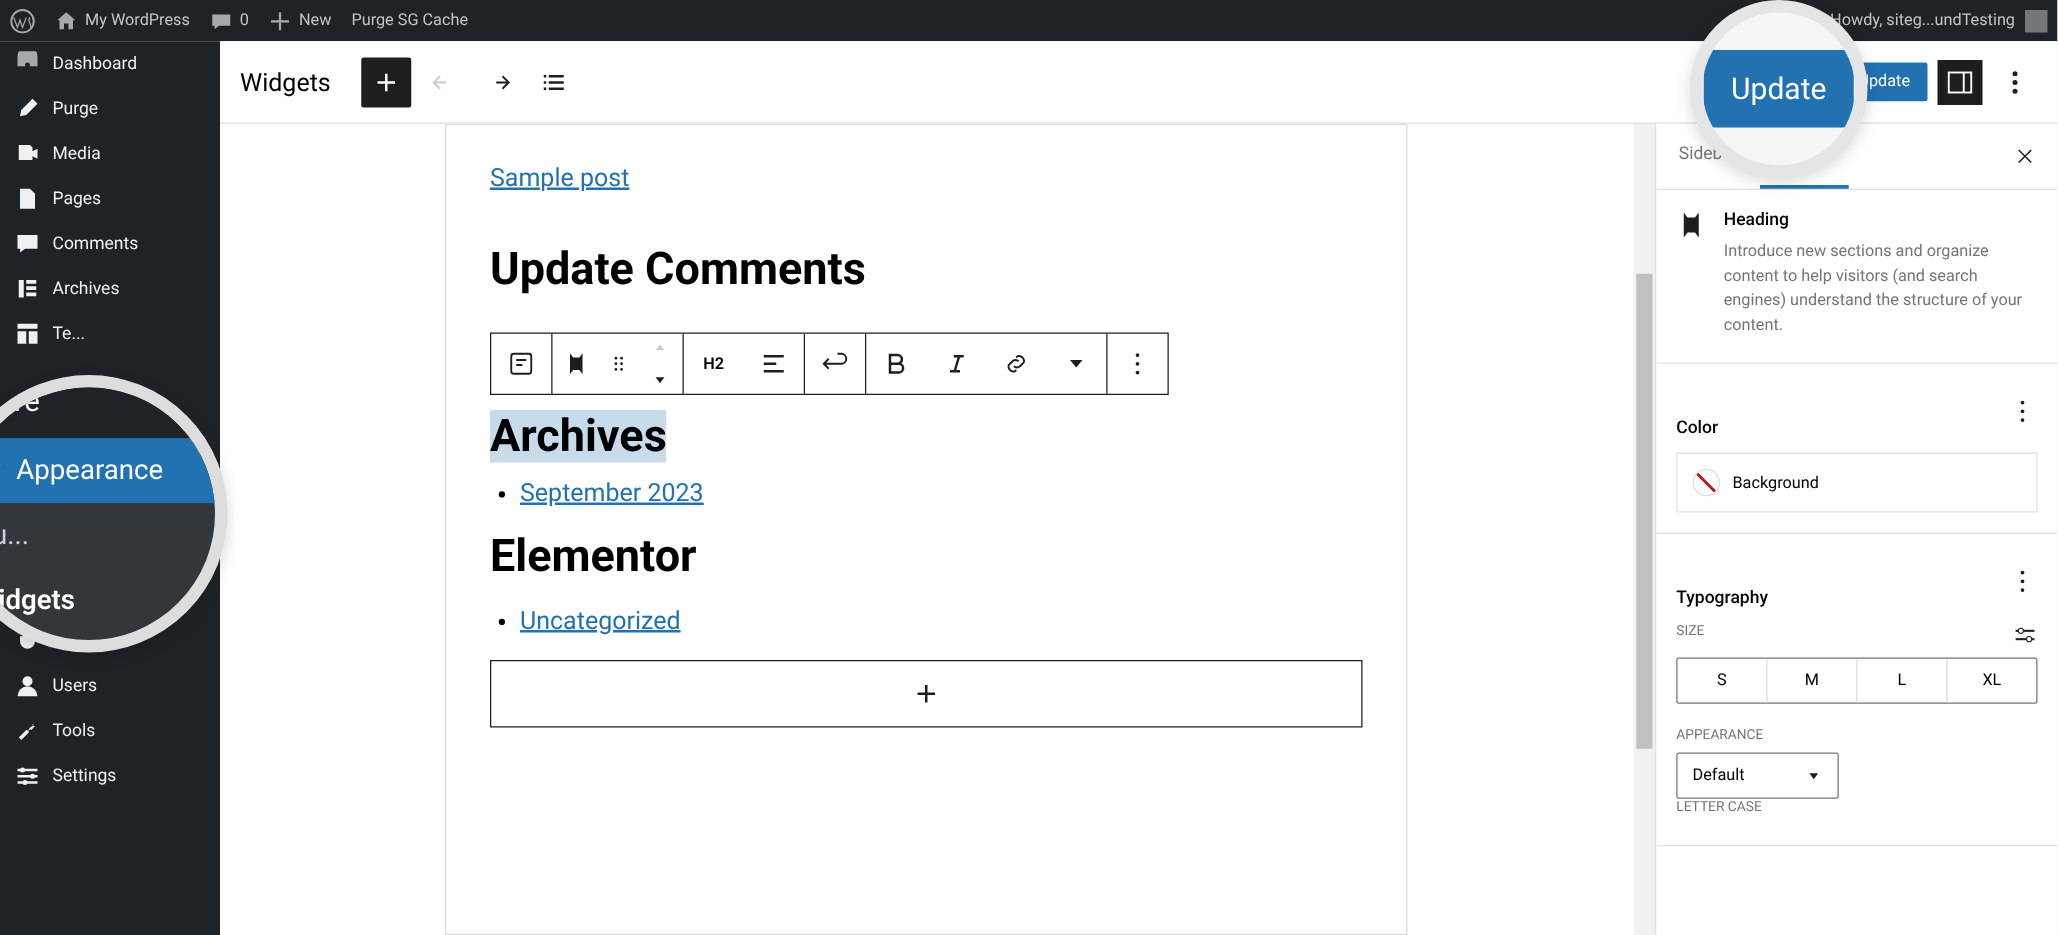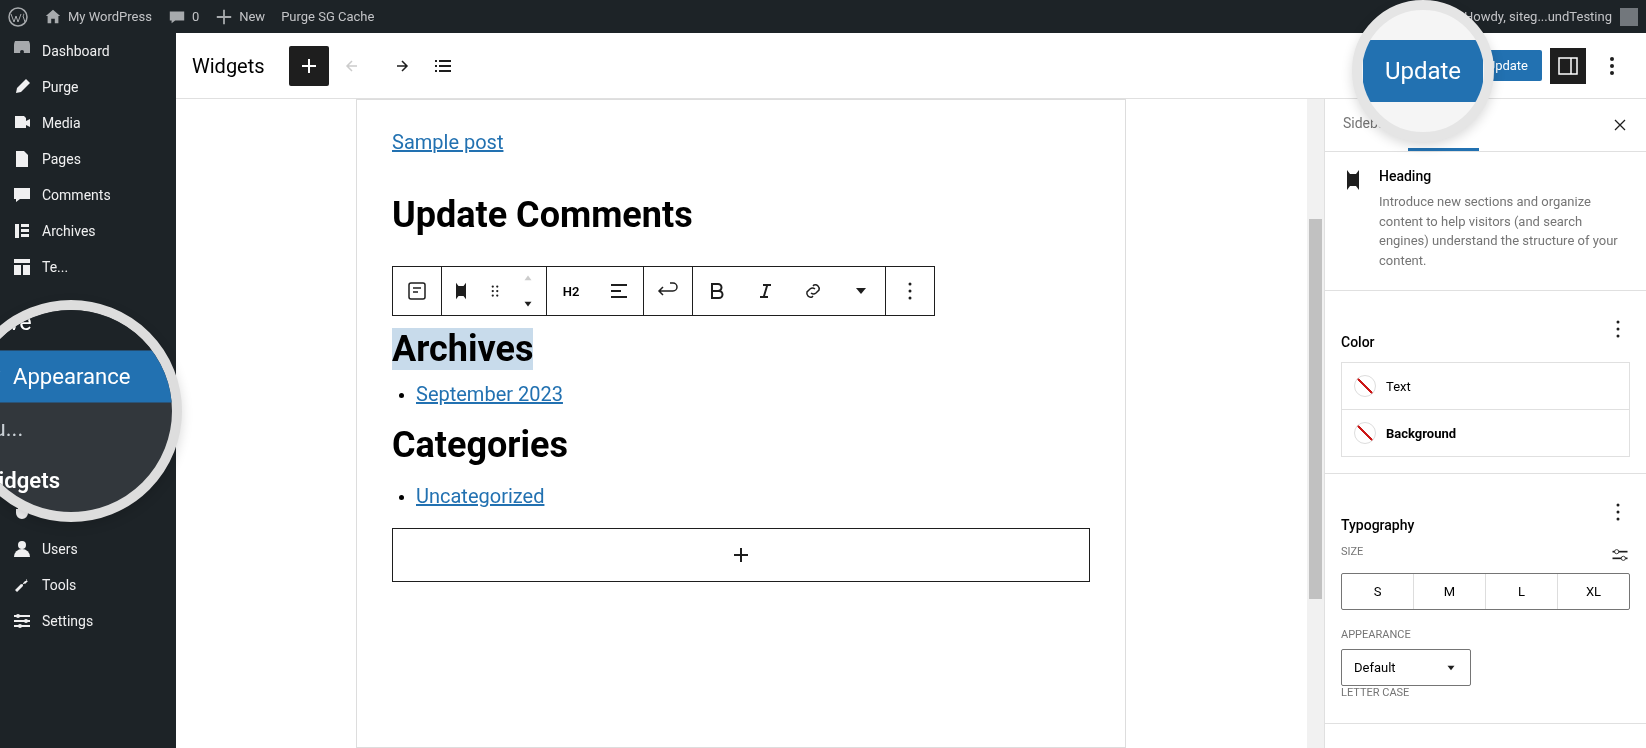--- a/index.html
+++ b/index.html
@@ -343,21 +343,21 @@
                     <circle cx="12" cy="19" r="1.5"></circle>
                   </svg>
                 </div>
               </div>
         </div>
 
         <span class="selected-heading">Archives</span>
         <ul>
               <li class="list-item"><a class="widget-link">September 2023</a></li>
             </ul>
-        <h2 class="widget-h">Categories</h2>
+        <h2 class="widget-h">Elementor</h2>
         <ul>
               <li class="list-item"><a class="widget-link">Uncategorized</a></li>
             </ul>
         <div class="add-block">
               <svg width="24" height="24" viewBox="0 0 24 24" fill="#1e1e1e">
                 <path d="M11 5h2v6h6v2h-6v6h-2v-6H5v-2h6z"></path>
               </svg>
             </div>
       </div>
       <div class="scrollbar-track">
@@ -391,24 +391,20 @@
           <div>
               <svg width="24" height="24" viewBox="0 0 24 24" fill="#1e1e1e">
                 <circle cx="12" cy="5" r="1.5"></circle>
                 <circle cx="12" cy="12" r="1.5"></circle>
                 <circle cx="12" cy="19" r="1.5"></circle>
               </svg>
             </div>
         </div>
         <div class="color-row">
             <div class="color-swatch"></div>
-            <span>Text</span>
-          </div>
-        <div class="color-row">
-            <div class="color-swatch"></div>
             <span>Background</span>
           </div>
       </div>
       <div class="panel-section">
         <div class="panel-section-header">
           <span class="panel-section-title">Typography</span>
           <div>
               <svg width="24" height="24" viewBox="0 0 24 24" fill="#1e1e1e">
                 <circle cx="12" cy="5" r="1.5"></circle>
                 <circle cx="12" cy="12" r="1.5"></circle>

